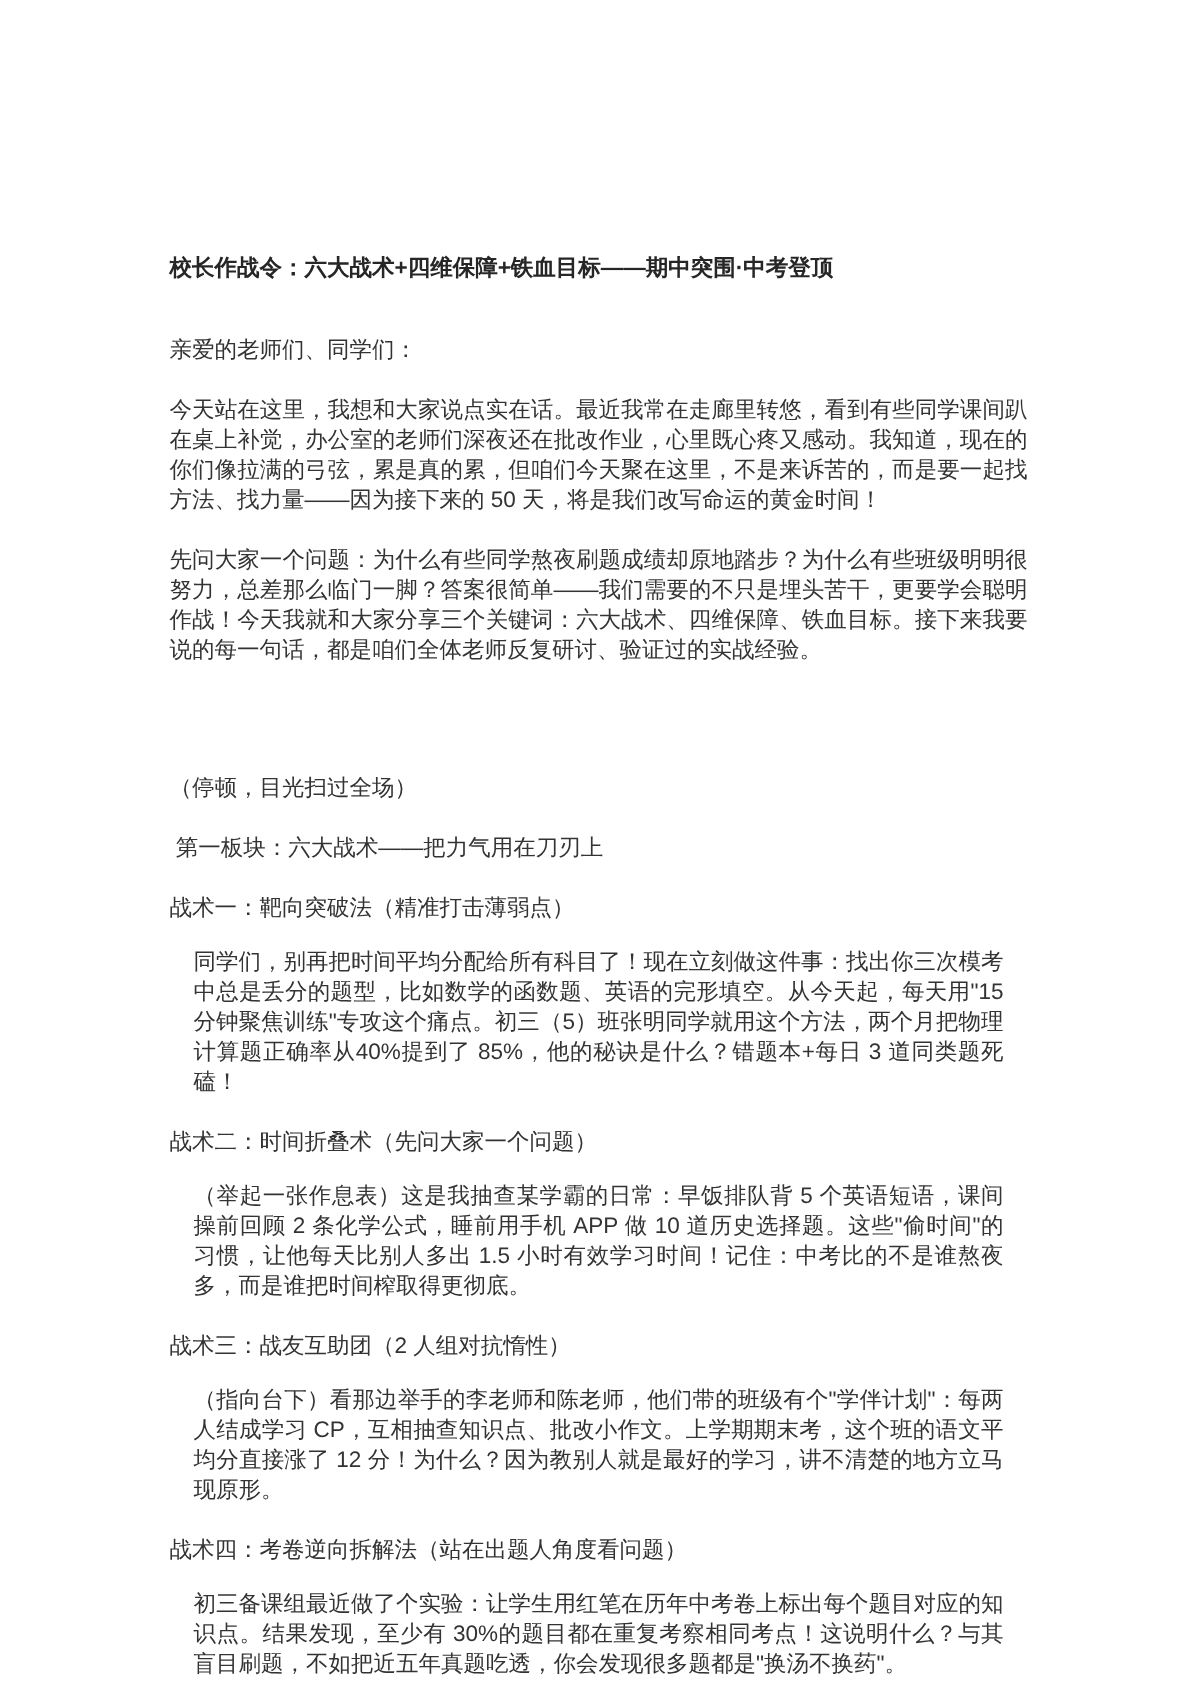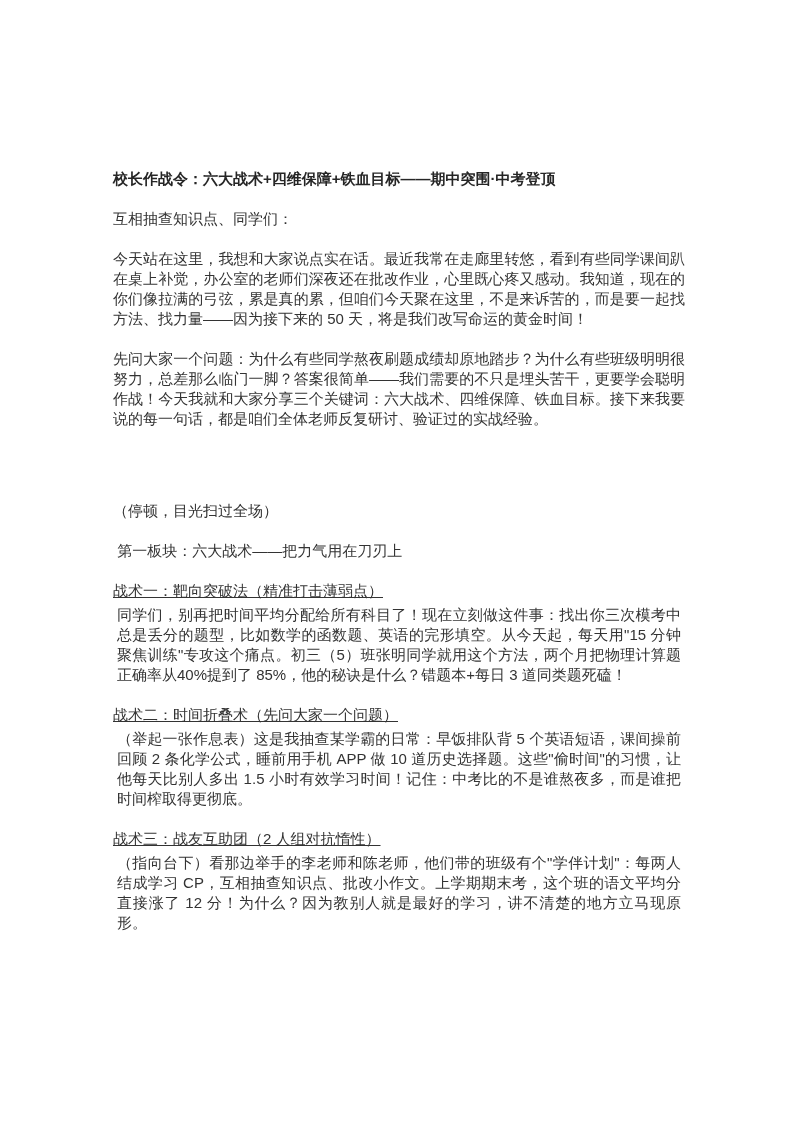--- a/index.html
+++ b/index.html
@@ -19,21 +19,21 @@
     padding: 169px 108px 0 113px;
     background: #ffffff;
     font-family: "Liberation Sans", "DejaVu Sans", sans-serif;
     font-size: 15px;
     line-height: 20px;
     color: #333333;
   }
   .doc-title {
     font-weight: bold;
     color: #262626;
-    margin: 0 0 20px 0;
+    margin: 0 0 35px 0;
     white-space: pre-wrap;
   }
   .para {
     margin: 0 0 20px 0;
     white-space: pre-wrap;
     word-break: break-all;
     text-align: justify;
   }
   .para.last-intro {
     margin-bottom: 72px;
@@ -41,37 +41,36 @@
   .section-heading {
     margin: 12px 0 20px 0;
     white-space: pre-wrap;
   }
   .tactic {
     margin: 0 0 20px 0;
   }
   .tactic-heading {
     margin: 0;
     white-space: pre-wrap;
-    text-decoration: underline;
   }
   .tactic-body {
-    margin: 4px;
+    margin: 16px;
     white-space: pre-wrap;
     word-break: break-all;
     text-align: justify;
   }
 </style>
 </head>
 <body>
 
 <div class="page">
 
   <div class="doc-title">校长作战令：六大战术+四维保障+铁血目标——期中突围·中考登顶</div>
 
-  <div class="para">互相抽查知识点、同学们：</div>
+  <div class="para">亲爱的老师们、同学们：</div>
 
   <div class="para">今天站在这里，我想和大家说点实在话。最近我常在走廊里转悠，看到有些同学课间趴在桌上补觉，办公室的老师们深夜还在批改作业，心里既心疼又感动。我知道，现在的你们像拉满的弓弦，累是真的累，但咱们今天聚在这里，不是来诉苦的，而是要一起找方法、找力量——因为接下来的 50 天，将是我们改写命运的黄金时间！</div>
 
   <div class="para last-intro">先问大家一个问题：为什么有些同学熬夜刷题成绩却原地踏步？为什么有些班级明明很努力，总差那么临门一脚？答案很简单——我们需要的不只是埋头苦干，更要学会聪明作战！今天我就和大家分享三个关键词：六大战术、四维保障、铁血目标。接下来我要说的每一句话，都是咱们全体老师反复研讨、验证过的实战经验。</div>
 
   <div class="para">（停顿，目光扫过全场）</div>
 
   <div class="section-heading"> 第一板块：六大战术——把力气用在刀刃上</div>
 
   <div class="tactic">
@@ -82,14 +81,18 @@
   <div class="tactic">
     <div class="tactic-heading">战术二：时间折叠术（先问大家一个问题）</div>
     <div class="tactic-body">（举起一张作息表）这是我抽查某学霸的日常：早饭排队背 5 个英语短语，课间操前回顾 2 条化学公式，睡前用手机 APP 做 10 道历史选择题。这些"偷时间"的习惯，让他每天比别人多出 1.5 小时有效学习时间！记住：中考比的不是谁熬夜多，而是谁把时间榨取得更彻底。</div>
   </div>
 
   <div class="tactic">
     <div class="tactic-heading">战术三：战友互助团（2 人组对抗惰性）</div>
     <div class="tactic-body">（指向台下）看那边举手的李老师和陈老师，他们带的班级有个"学伴计划"：每两人结成学习 CP，互相抽查知识点、批改小作文。上学期期末考，这个班的语文平均分直接涨了 12 分！为什么？因为教别人就是最好的学习，讲不清楚的地方立马现原形。</div>
   </div>
 
+  <div class="tactic">
+    <div class="tactic-heading">战术四：考卷逆向拆解法（站在出题人角度看问题）</div>
+    <div class="tactic-body">初三备课组最近做了个实验：让学生用红笔在历年中考卷上标出每个题目对应的知识点。结果发现，至少有 30%的题目都在重复考察相同考点！这说明什么？与其盲目刷题，不如把近五年真题吃透，你会发现很多题都是"换汤不换药"。</div>
+  </div>
 
 </div>
 
 </body></html>

